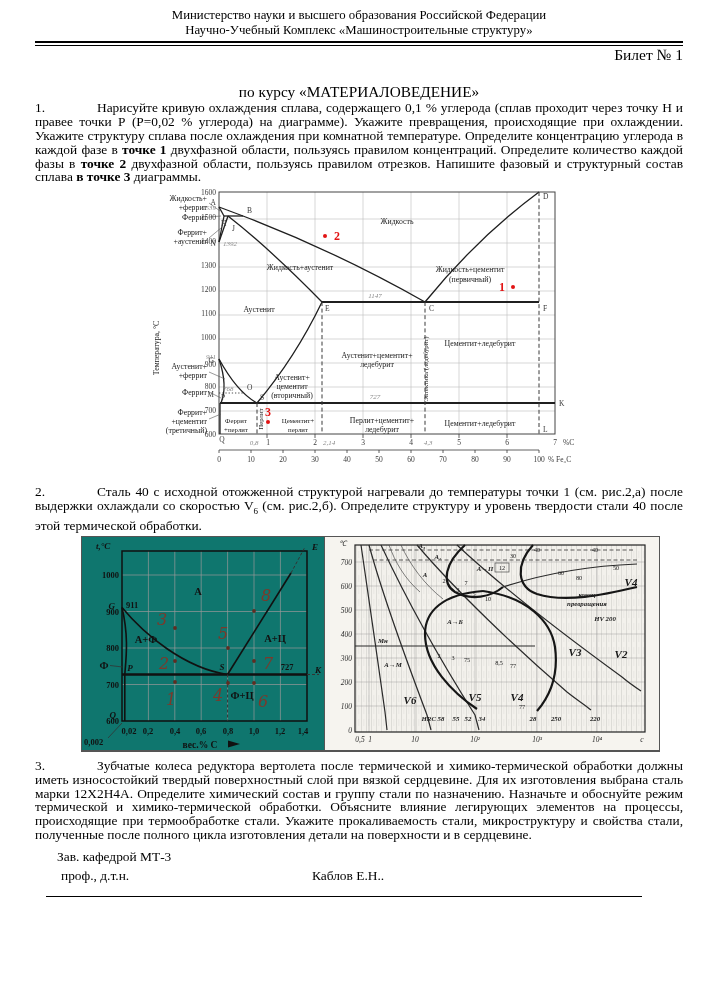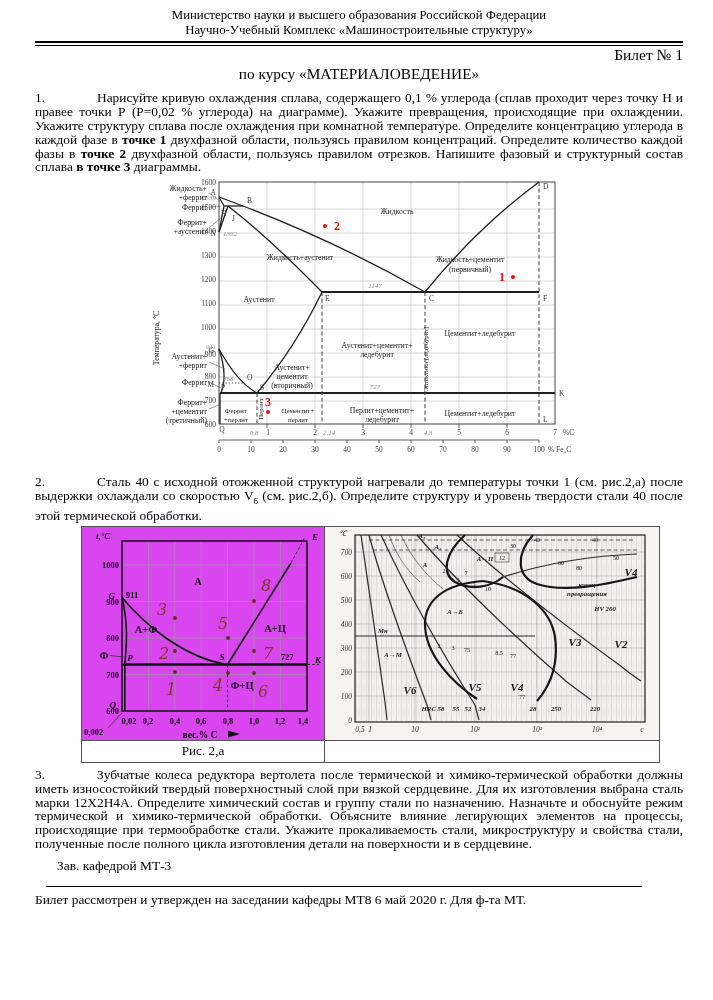--- a/index.html
+++ b/index.html
@@ -2,29 +2,29 @@
 <html><head>
 <meta charset="utf-8">
 <style>
   html,body{margin:0;padding:0}
   body{width:713px;height:1000px;background:#fff;color:#000;
        font-family:"Liberation Serif",serif;overflow:hidden}
   .page{padding:8px 30px 0 35px}
   .hdr{text-align:center;font-size:12.8px;line-height:1.17}
   .drule{margin-top:3px;border-top:2.6px solid #000;border-bottom:1px solid #000;height:2px}
   .title{text-align:right;font-weight:normal;font-size:15.5px;}
-  .subtitle{text-align:center;font-size:15.3px;margin-top:1px}
+  .subtitle{text-align:center;font-size:15.3px;margin-top:19px}
   p.q{font-size:13.4px;line-height:13.9px;text-align:justify;margin:0}
-  p.q1{margin-top:8px} p.q2{margin-top:13px} p.q3{margin-top:5px}
+  p.q1{margin-top:0} p.q2{margin-top:13px} p.q3{margin-top:5px}
   .qnum{display:inline-block;width:62px}
   sub.vs{font-size:9px}
   .fig1wrap{margin:2px 0 0 112px}
   .figtable{display:inline-block;border:1px solid #555;margin:3px 0 0 46px}
   .cellrow{display:flex}
-  .cell-a{width:242px;border-right:1px solid #555;background:#d946ef}
+  .cell-a{width:242px;border-right:1px solid #555;background:#0f766e}
   .cell-b{width:334px;background:#f6f4ef}
   .cell-a svg,.cell-b svg{display:block}
   .caprow{display:flex;border-top:1px solid #555;font-size:13.2px}
   .cap{text-align:center;height:21px;line-height:20px}
   .cap-a{width:242px;border-right:1px solid #555}
   .cap-b{width:334px}
   .sign{font-size:13.4px;margin-top:7px}
   .dept{margin-left:22px}
   .signrow{position:relative;margin-top:3px}
   .role{margin-left:26px}
@@ -400,26 +400,28 @@
               <text x="157" y="184" text-anchor="middle" class="f2i">34</text>
               <text x="197" y="172" text-anchor="middle" class="f2s">77</text>
               <text x="208" y="184" text-anchor="middle" class="f2i">28</text>
               <text x="231" y="184" text-anchor="middle" class="f2i">250</text>
               <text x="270" y="184" text-anchor="middle" class="f2i">220</text>
             </g>
         </svg>
       </div>
     </div>
     <div class="caprow">
-      <div class="cap cap-a">Рис. 2,а</div>
     </div>
   </div>
 
   <p class="q q3"><span class="qnum">3.</span><span>Зубчатые колеса редуктора вертолета после термической и химико-термической обработки должны иметь износостойкий твердый поверхностный слой при вязкой сердцевине. Для их изготовления выбрана сталь марки 12Х2Н4А. Определите химический состав и группу стали по назначению. Назначьте и обоснуйте режим термической и химико-термической обработки. Объясните влияние легирующих элементов на процессы, происходящие при термообработке стали. Укажите прокаливаемость стали, микроструктуру и свойства стали, полученные после полного цикла изготовления детали на поверхности и в сердцевине.</span></p>
 
   <div class="sign">
     <div class="dept">Зав. кафедрой МТ-3</div>
+    <div class="signrow">
+      <span class="role">проф., д.т.н.</span>
+      <span class="name">Каблов Е.Н..</span>
+    </div>
   </div>
 
   <div class="rule2"></div>
-  <p class="approval">Билет рассмотрен и утвержден на заседании кафедры МТ8  6 май 2020 г. Для ф-та МТ.</p>
 
 </div>
 
 </body></html>

